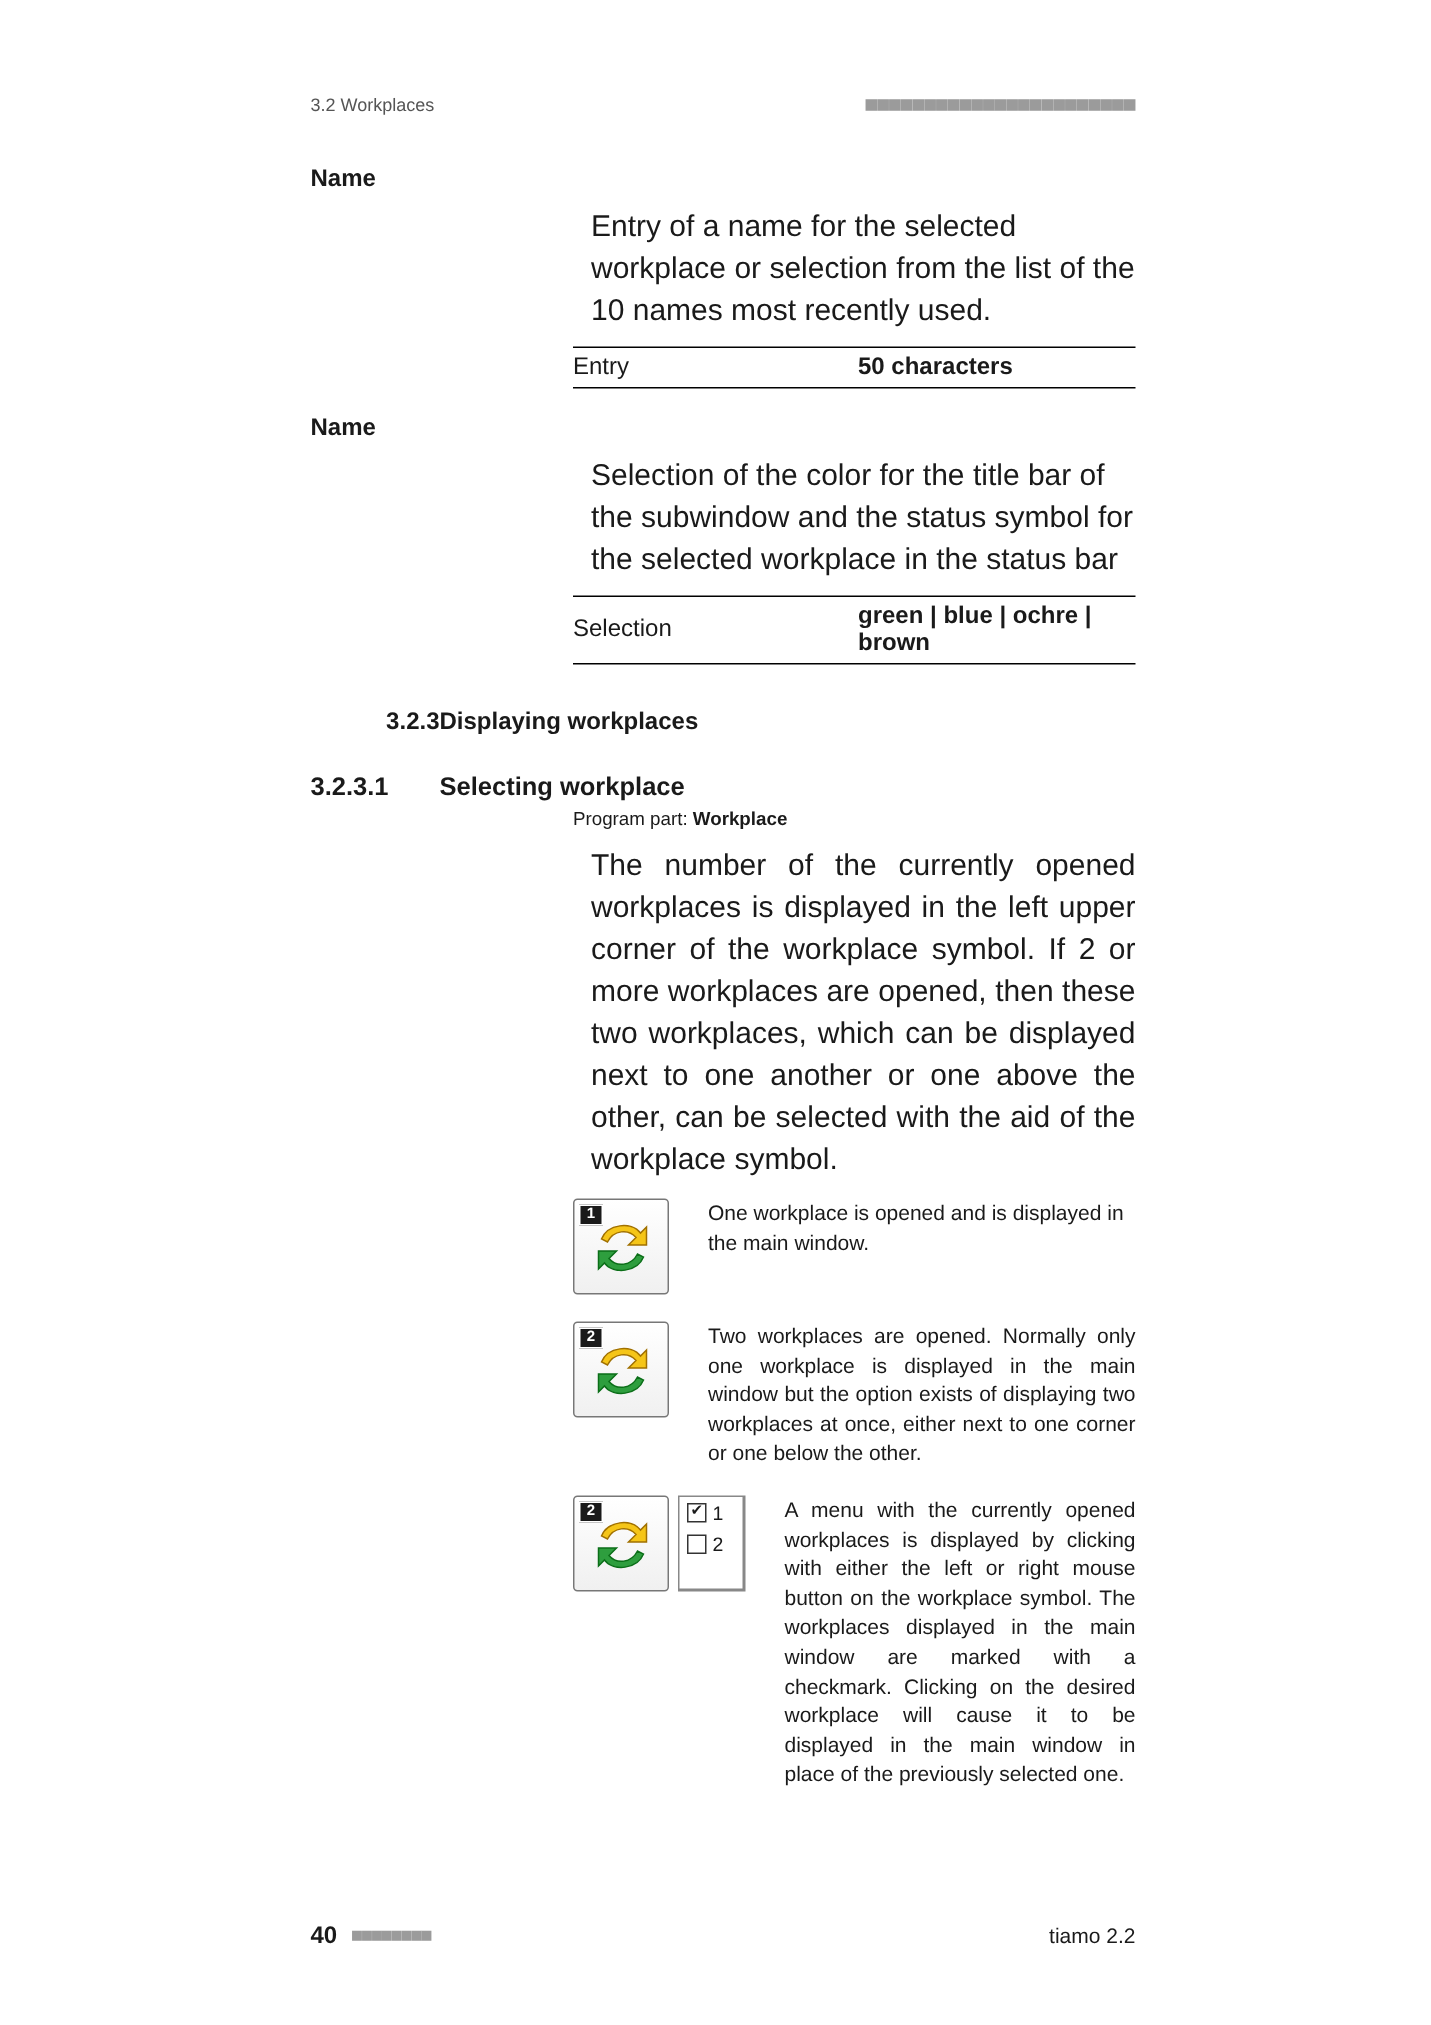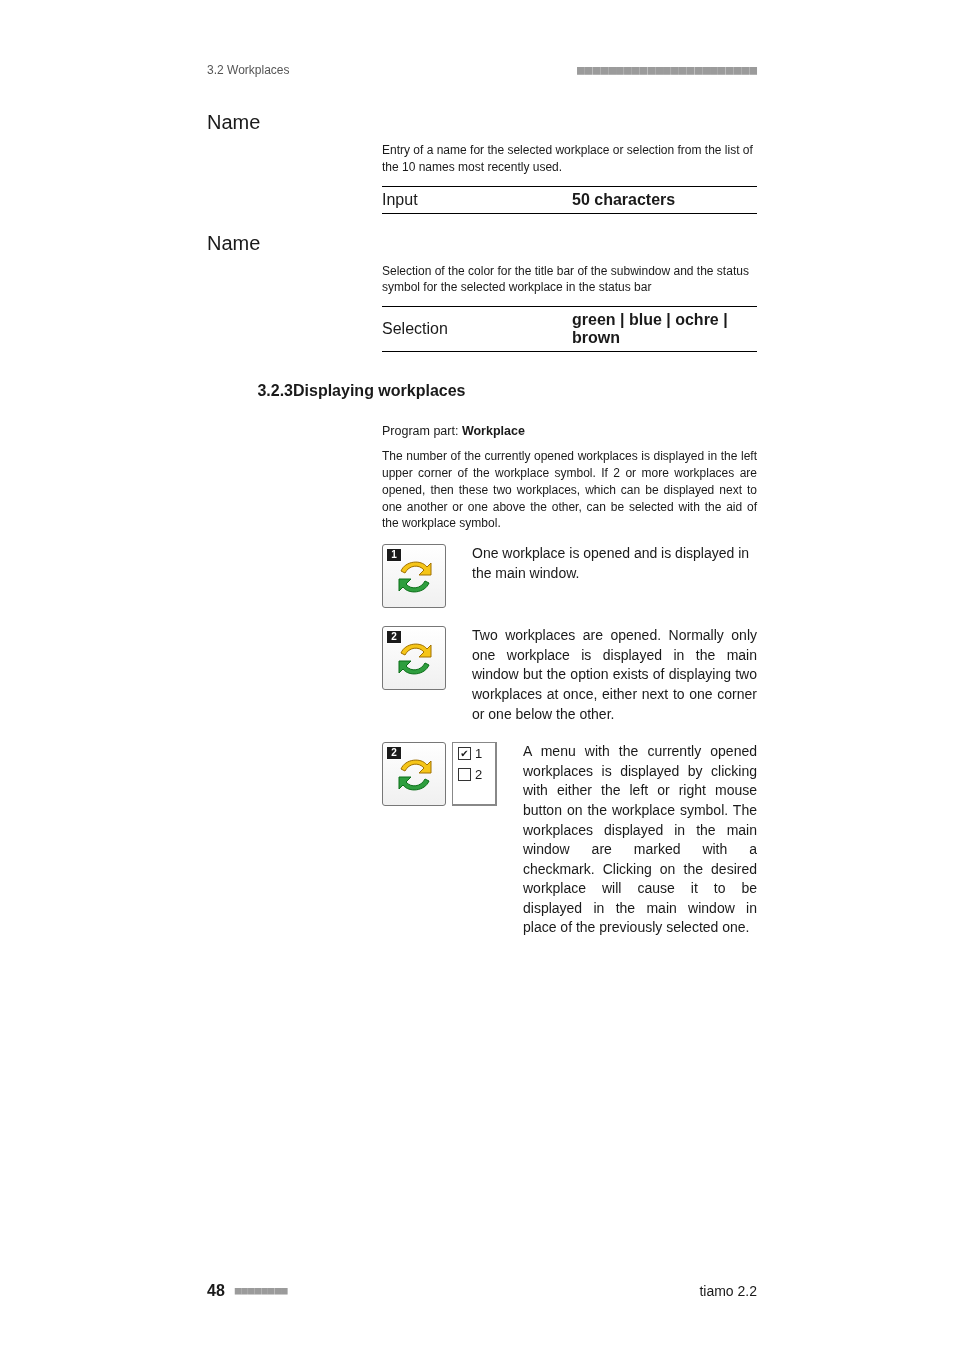--- a/index.html
+++ b/index.html
@@ -28,28 +28,28 @@
   .dots {
     letter-spacing: 0px;
     color: #9b9b9b;
     font-family: monospace;
     font-size: 13px;
   }
   .body-col {
     padding-left: 175px;
   }
   .side-heading {
-    font-weight: 400;
+    font-weight: 700;
+    font-size: 16px;
+    margin: 12px 0 2px 0;
+  }
+  .para {
     font-size: 20px;
-    margin: 12px 0 2px 0;
-  }
-  .para {
-    font-size: 12px;
     line-height: 1.4;
-    margin: 8px 0 10px 0;
+    margin: 8px 0 10px 12px;
   }
   .deftable {
     width: 100%;
     border-collapse: collapse;
     margin-top: 4px;
     margin-bottom: 4px;
     font-size: 16px;
   }
   .deftable tr {
     border-top: 1px solid #000;
@@ -193,21 +193,21 @@
     <span>3.2 Workplaces</span>
     <span class="dots">■■■■■■■■■■■■■■■■■■■■■■■</span>
   </div>
 
   <div class="side-heading">Name</div>
   <div class="body-col">
     <p class="para">Entry of a name for the selected workplace or selection from the list of the 10 names most recently used.</p>
     <table class="deftable">
       <tbody>
           <tr>
-        <td>Input</td>
+        <td>Entry</td>
         <td><b>50 characters</b></td>
       </tr>
     </tbody>
       </table>
   </div>
 
   <div class="side-heading" style="margin-top:18px">Name</div>
   <div class="body-col">
     <p class="para">Selection of the color for the title bar of the subwindow and the status symbol for the selected workplace in the status bar</p>
     <table class="deftable">
@@ -218,20 +218,24 @@
       </tr>
     </tbody>
       </table>
   </div>
 
   <div class="h3">
     <span class="num">3.2.3</span>
     <span>Displaying workplaces</span>
   </div>
 
+  <div class="h4">
+    <span class="num">3.2.3.1</span>
+    <span>Selecting workplace</span>
+  </div>
 
   <div class="body-col">
     <div class="program-part">
       <span>Program part: </span><b>Workplace</b>
     </div>
     <p class="para" style="text-align:justify">The number of the currently opened workplaces is displayed in the left upper corner of the workplace symbol. If 2 or more workplaces are opened, then these two workplaces, which can be displayed next to one another or one above the other, can be selected with the aid of the workplace symbol.</p>
 
     <div class="img-row">
       <div class="wp-icon">
         <div class="badge">1</div>
@@ -274,18 +278,18 @@
           </div>
         </div>
       </div>
       <div class="img-text" style="text-align:justify">A menu with the currently opened workplaces is displayed by clicking with either the left or right mouse button on the workplace symbol. The workplaces displayed in the main window are marked with a checkmark. Clicking on the desired workplace will cause it to be displayed in the main window in place of the previously selected one.</div>
     </div>
 
   </div>
 
   <div class="footer">
     <span>
-      <span class="pg">48</span>
+      <span class="pg">40</span>
       <span class="dots">■■■■■■■■</span>
     </span>
     <span>tiamo 2.2</span>
   </div>
 </div>
 
 </body></html>

